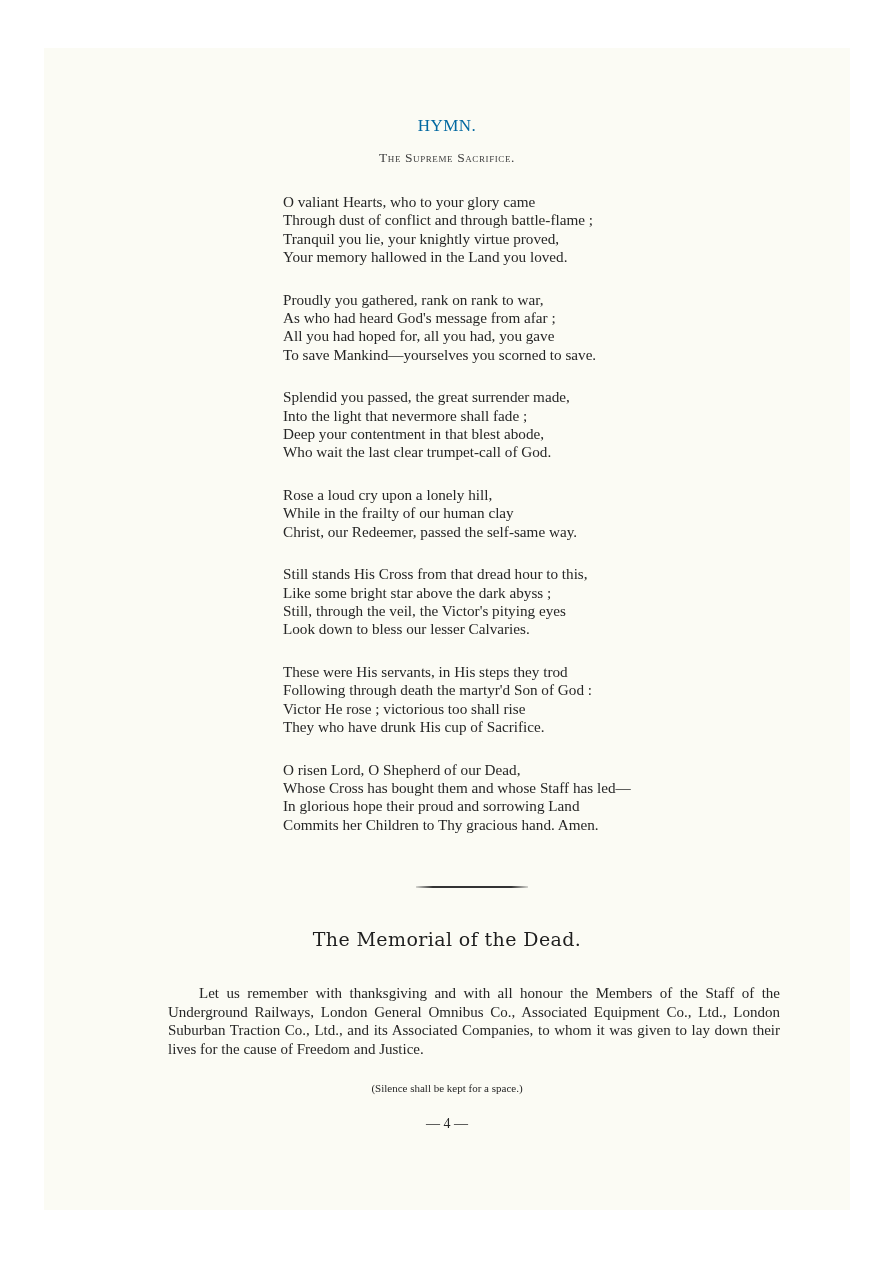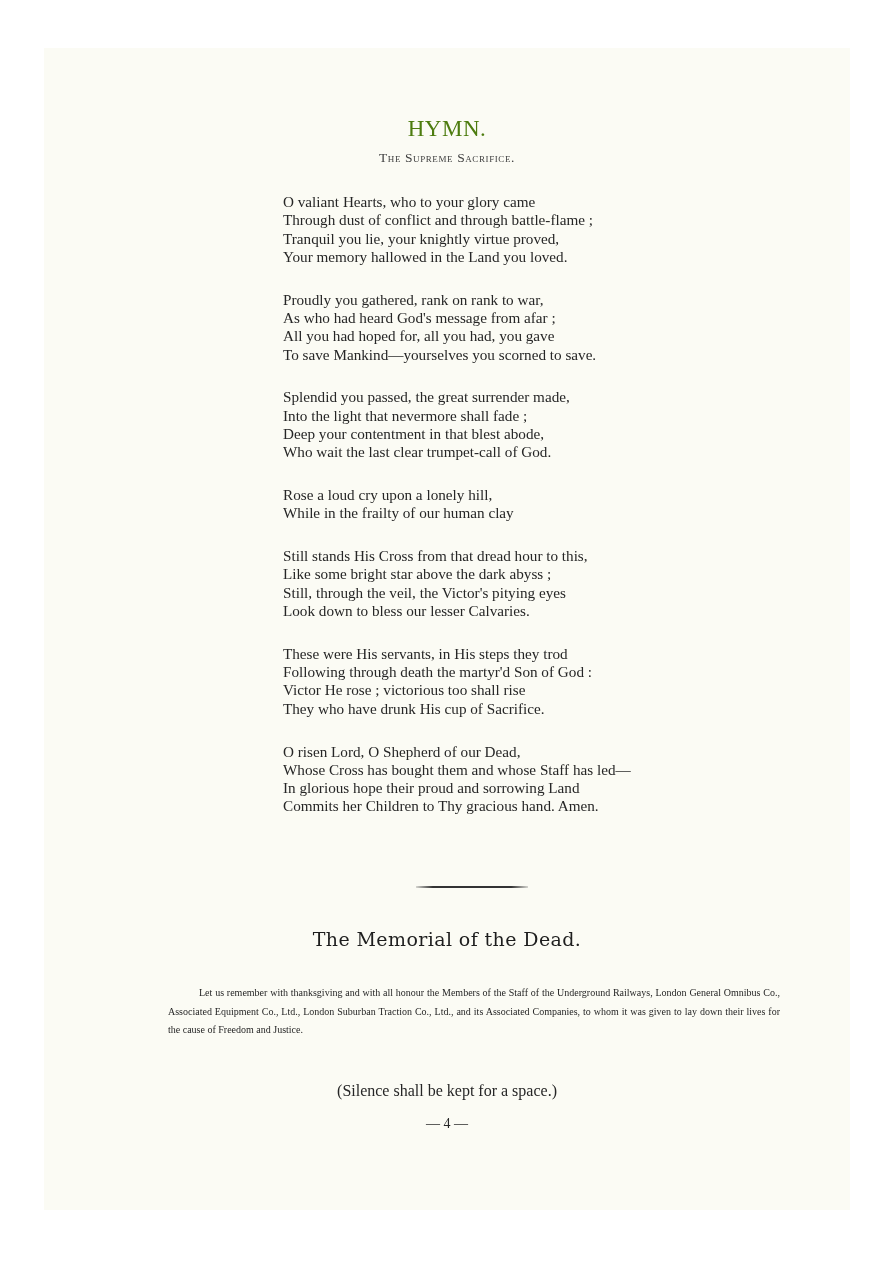--- a/index.html
+++ b/index.html
@@ -22,23 +22,23 @@
       width: 806px;
       height: 1162px;
       background: #fbfbf4;
     }
     .hymn-title {
       position: absolute;
       left: 0;
       width: 100%;
       top: 68px;
       text-align: center;
-      font-size: 23px;
+      font-size: 17px;
       letter-spacing: 0.5px;
-      color: #4d7c0f;
+      color: #0369a1;
     }
     .hymn-subtitle {
       position: absolute;
       left: 0;
       width: 100%;
       top: 102px;
       text-align: center;
       font-size: 13.5px;
       font-variant: small-caps;
       letter-spacing: 0.6px;
@@ -77,33 +77,33 @@
       font-weight: normal;
       font-size: 19px;
       letter-spacing: 0.4px;
       color: #1e1e1e;
     }
     .memorial-text {
       position: absolute;
       left: 124px;
       top: 936px;
       width: 612px;
-      font-size: 10px;
+      font-size: 15px;
       line-height: 18.6px;
       text-align: justify;
       text-indent: 31px;
       color: #262626;
     }
     .silence-note {
       position: absolute;
       left: 0;
       width: 100%;
       top: 1034px;
       text-align: center;
-      font-size: 16px;
+      font-size: 11px;
       color: #262626;
     }
     .page-number {
       position: absolute;
       left: 0;
       width: 100%;
       top: 1068px;
       text-align: center;
       font-size: 14px;
       color: #262626;
@@ -132,20 +132,21 @@
     </div>
     <div class="stanza">
       <div class="line">Splendid you passed, the great surrender made,</div>
       <div class="line">Into the light that nevermore shall fade ;</div>
       <div class="line">Deep your contentment in that blest abode,</div>
       <div class="line">Who wait the last clear trumpet-call of God.</div>
     </div>
     <div class="stanza">
       <div class="line">Rose a loud cry upon a lonely hill,</div>
       <div class="line">While in the frailty of our human clay</div>
+      <div class="line">Christ, our Redeemer, passed the self-same way.</div>
     </div>
     <div class="stanza">
       <div class="line">Still stands His Cross from that dread hour to this,</div>
       <div class="line">Like some bright star above the dark abyss ;</div>
       <div class="line">Still, through the veil, the Victor's pitying eyes</div>
       <div class="line">Look down to bless our lesser Calvaries.</div>
     </div>
     <div class="stanza">
       <div class="line">These were His servants, in His steps they trod</div>
       <div class="line">Following through death the martyr'd Son of God :</div>

